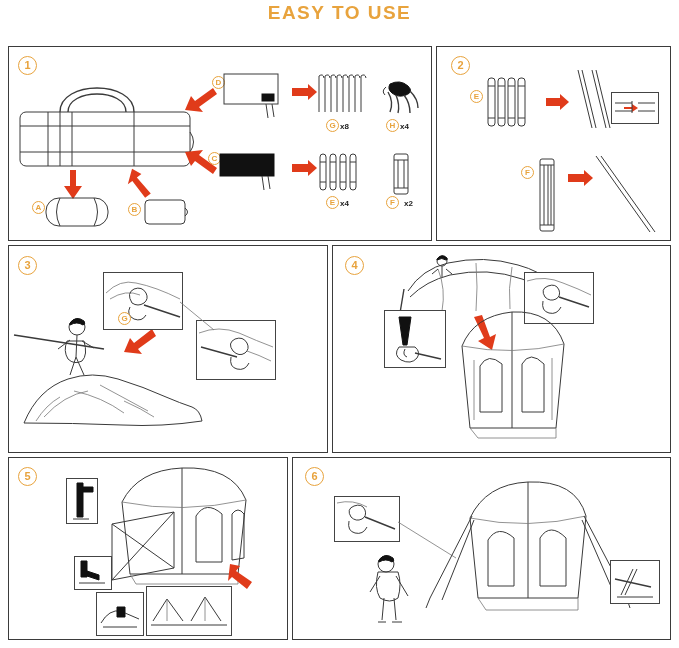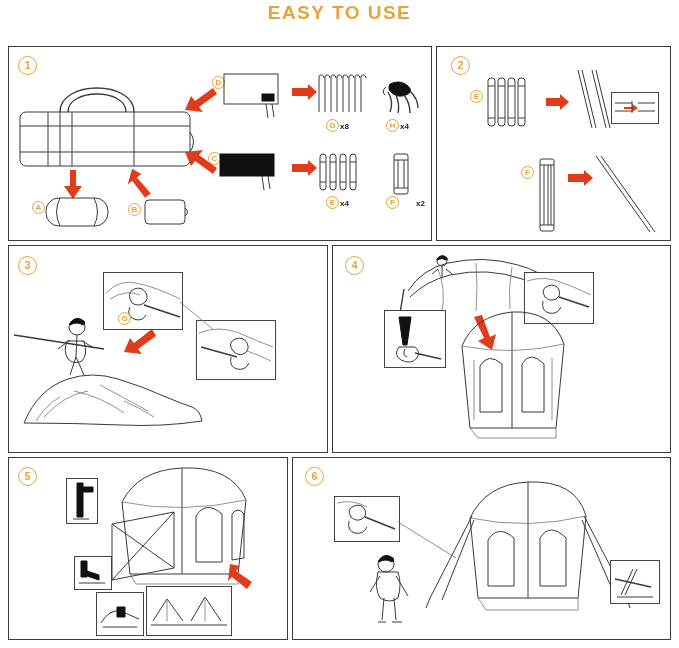--- a/index.html
+++ b/index.html
@@ -198,21 +198,21 @@
   </svg>
   <div class="sub-badge" style="left:326px; top:196px;">E</div>
   <span class="qty" style="left:340px; top:199px;">x4</span>
 
   <svg style="position:absolute; left:386px; top:150px;" width="36" height="48" viewBox="0 0 36 48">
     <rect class="ln" x="8" y="4" width="14" height="40" rx="2"></rect>
     <path class="ln" d="M8 10 H22 M8 38 H22"></path>
     <path class="ln" d="M12 10 L12 38 M18 10 L18 38"></path>
   </svg>
   <div class="sub-badge" style="left:386px; top:196px;">F</div>
-  <span class="qty" style="left:416px; top:199px;">x2</span>
+  <span class="qty" style="left:404px; top:199px;">x2</span>
 
   <div class="panel" style="left:436px; top:46px; width:235px; height:195px;">
   </div>
   <div class="step-badge" style="left:451px; top:56px;">2</div>
 
   <div class="sub-badge" style="left:470px; top:90px;">E</div>
   <svg style="position:absolute; left:484px; top:72px;" width="50" height="62" viewBox="0 0 50 62">
     <rect class="ln" x="4" y="6" width="7" height="48" rx="3"></rect>
     <rect class="ln" x="14" y="6" width="7" height="48" rx="3"></rect>
     <rect class="ln" x="24" y="6" width="7" height="48" rx="3"></rect>

